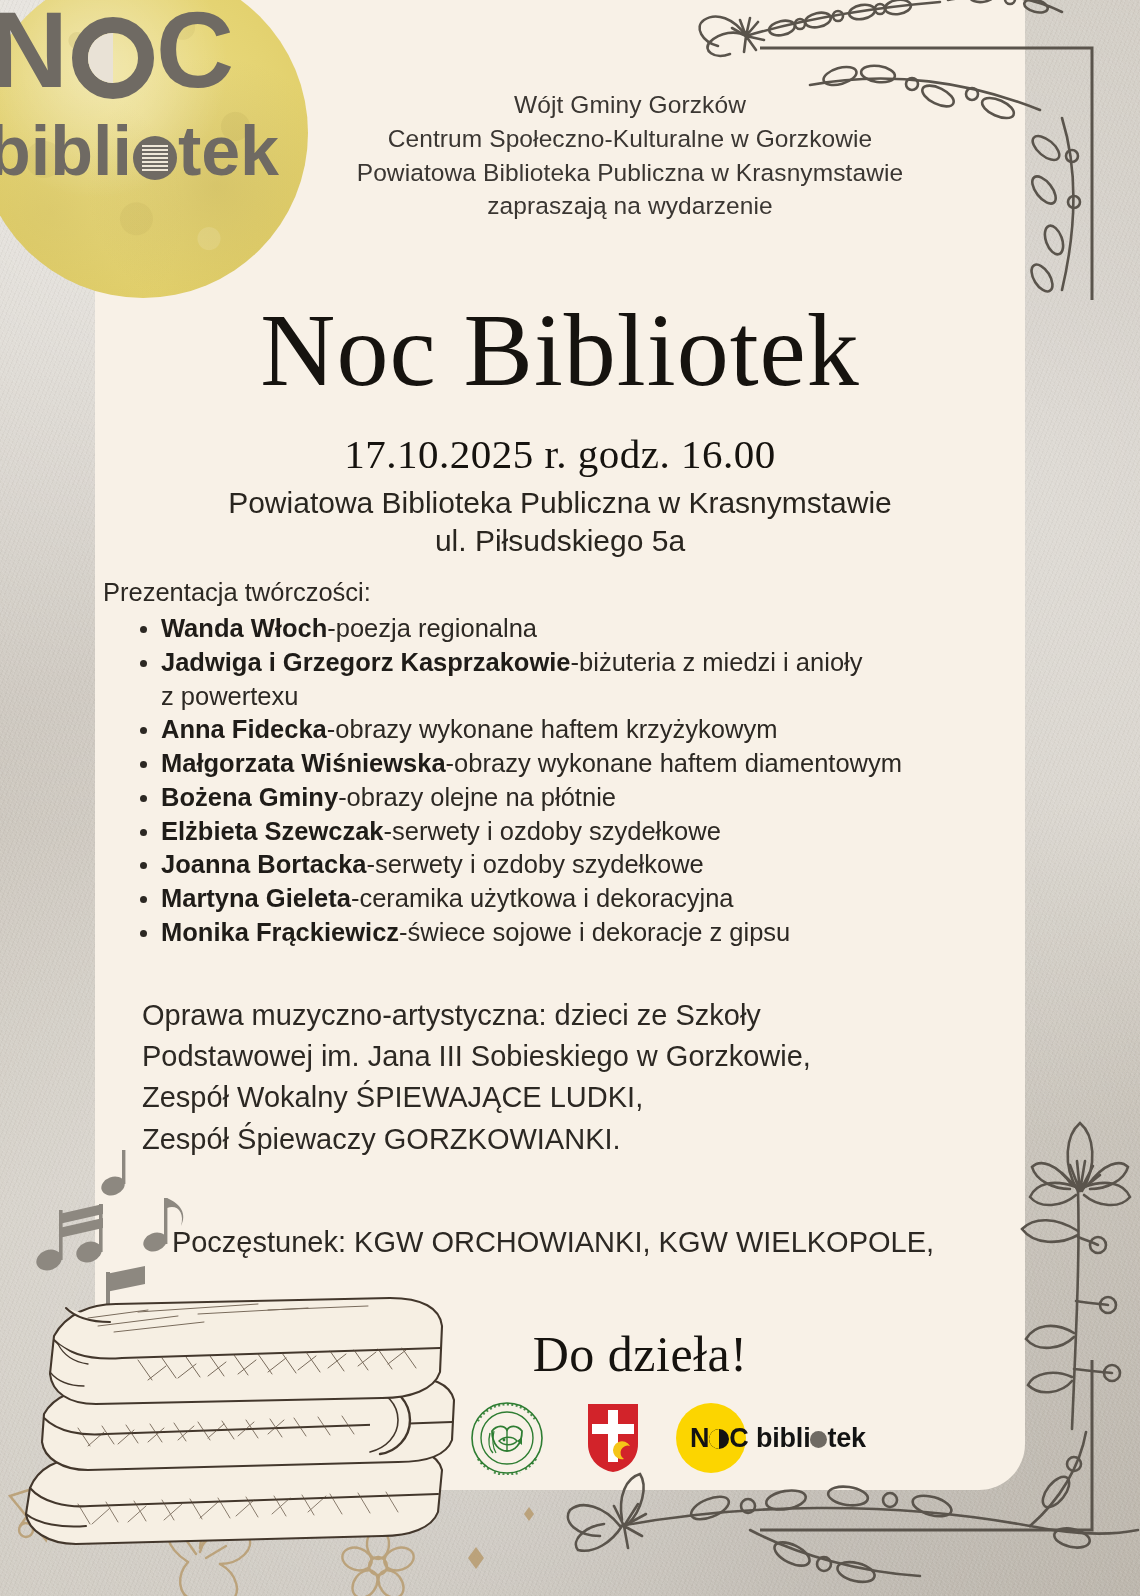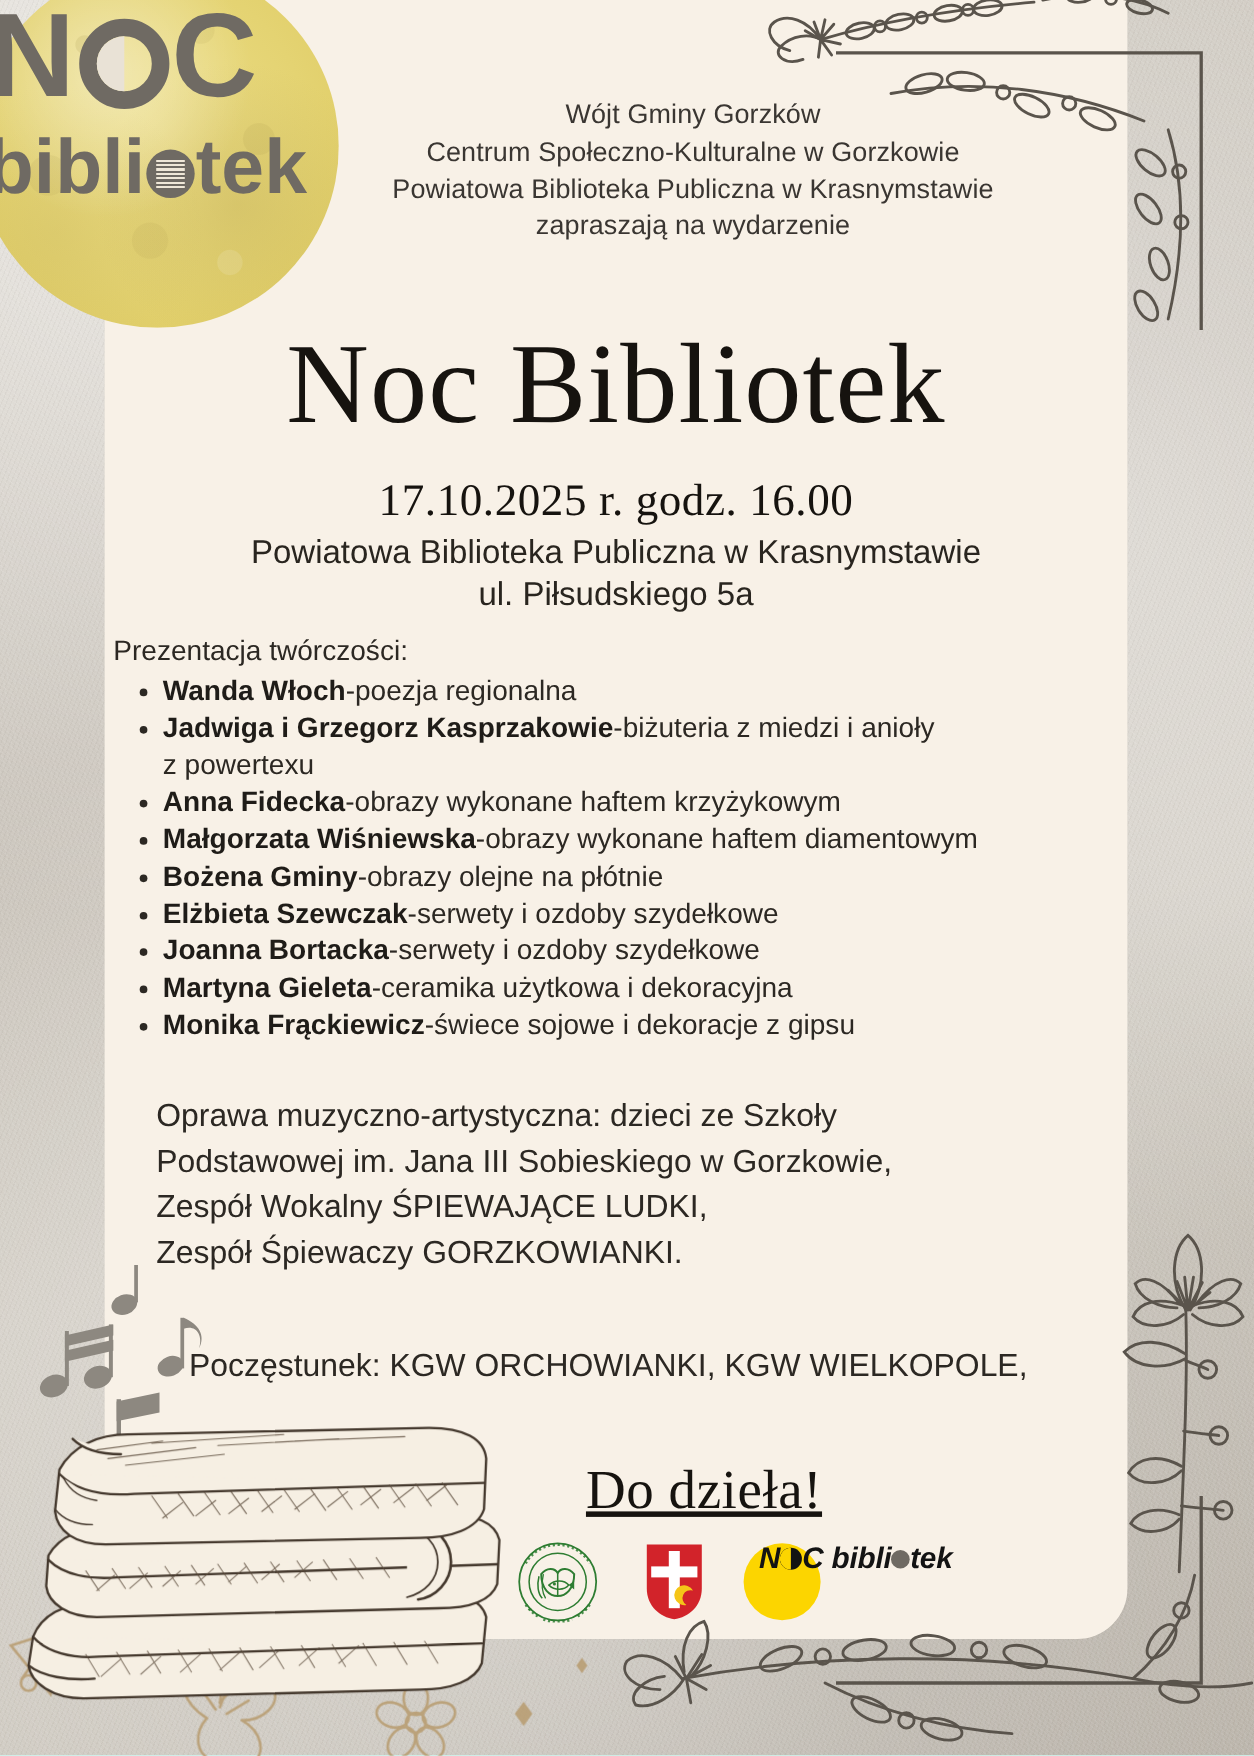--- a/index.html
+++ b/index.html
@@ -210,21 +210,21 @@
   
   .pres-label {
     position: absolute;
     left: 103px;
     top: 578px;
     font-size: 25.5px;
     color: #2c2823;
   }
   .artists {
     position: absolute;
-    left: 103px;
+    left: 116px;
     top: 612px;
     width: 910px;
     margin: 0;
     padding: 0;
     list-style: none;
   }
   .artists li {
     position: relative;
     padding-left: 45px;
     font-size: 25.5px;
@@ -279,21 +279,20 @@
   .do-dziela {
     position: absolute;
     left: 430px;
     top: 1325px;
     width: 420px;
     text-align: center;
     font-family: "Liberation Serif", serif;
     font-size: 50px;
     color: #16130f;
     letter-spacing: .5px;
-    text-decoration: underline;
   }
 
   
   .logo-row {
     position: absolute;
     left: 470px;
     top: 1398px;
     width: 430px;
     height: 80px;
     display: flex;
@@ -311,23 +310,22 @@
   .seal svg { display:block; }
 
   
   .coat { width: 54px; height: 72px; }
   .coat svg { display:block; }
 
   
   .noc-small {
     position: relative;
     display: flex;
-    align-items: flex-start;
+    align-items: center;
     height: 74px;
-    font-style: italic;
   }
   .noc-small .circle {
     position: absolute;
     left: -6px;
     top: 2px;
     width: 70px;
     height: 70px;
     border-radius: 50%;
     background: #fcd500;
   }

